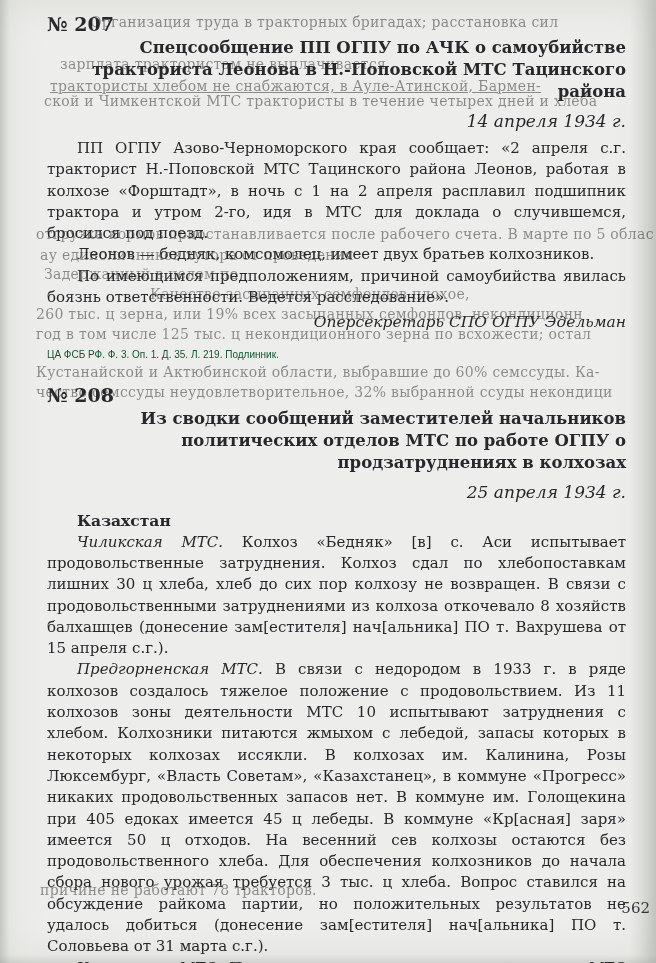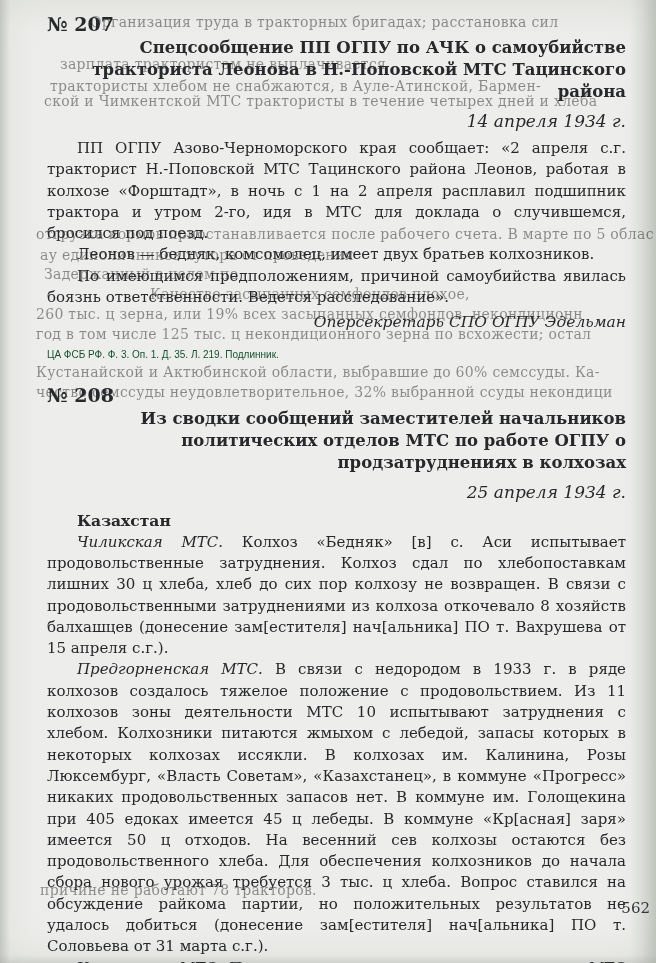--- a/index.html
+++ b/index.html
@@ -109,21 +109,21 @@
   }
 </style>
 </head>
 <body>
 
 <div class="page">
 
   <div class="bleed">
     <span class="bf" style="top:14px;  left:90px;">Организация труда в тракторных бригадах; расстановка сил</span>
     <span class="bf" style="top:56px;  left:60px;text-align:center;">зарплата трактористам не выплачивается</span>
-    <span class="bf" style="top:78px;  left:50px;">трактористы хлебом не снабжаются, в Ауле-Атинской, Бармен-</span>
+    <span class="bf" style="top:78px;  left:50px;text-decoration:underline;">трактористы хлебом не снабжаются, в Ауле-Атинской, Бармен-</span>
     <span class="bf" style="top:93px;  left:44px;">ской и Чимкентской МТС трактористы в течение четырех дней и хлеба</span>
     <span class="bf" style="top:226px; left:36px;">отгрузка кормов приостанавливается после рабочего счета. В марте по 5 облас</span>
     <span class="bf" style="top:266px; left:44px;">Задержанный в целом по</span>
     <span class="bf" style="top:247px; left:40px;">ау единоличников хутора от проведения</span>
     <span class="bf" style="top:286px; left:150px;">Качество засыпанных семфондов плохое,</span>
     <span class="bf" style="top:306px; left:36px;">260 тыс. ц зерна, или 19% всех засыпанных семфондов, некондиционн</span>
     <span class="bf" style="top:326px; left:36px;">год в том числе 125 тыс. ц некондиционного зерна по всхожести; остал</span>
     <span class="bf" style="top:364px; left:36px;">Кустанайской и Актюбинской области, выбравшие до 60% семссуды. Ка-</span>
     <span class="bf" style="top:384px; left:36px;">чество семссуды неудовлетворительное, 32% выбранной ссуды некондици</span>
     <span class="bf" style="top:882px; left:40px;">причине не работают 78 тракторов.</span>

